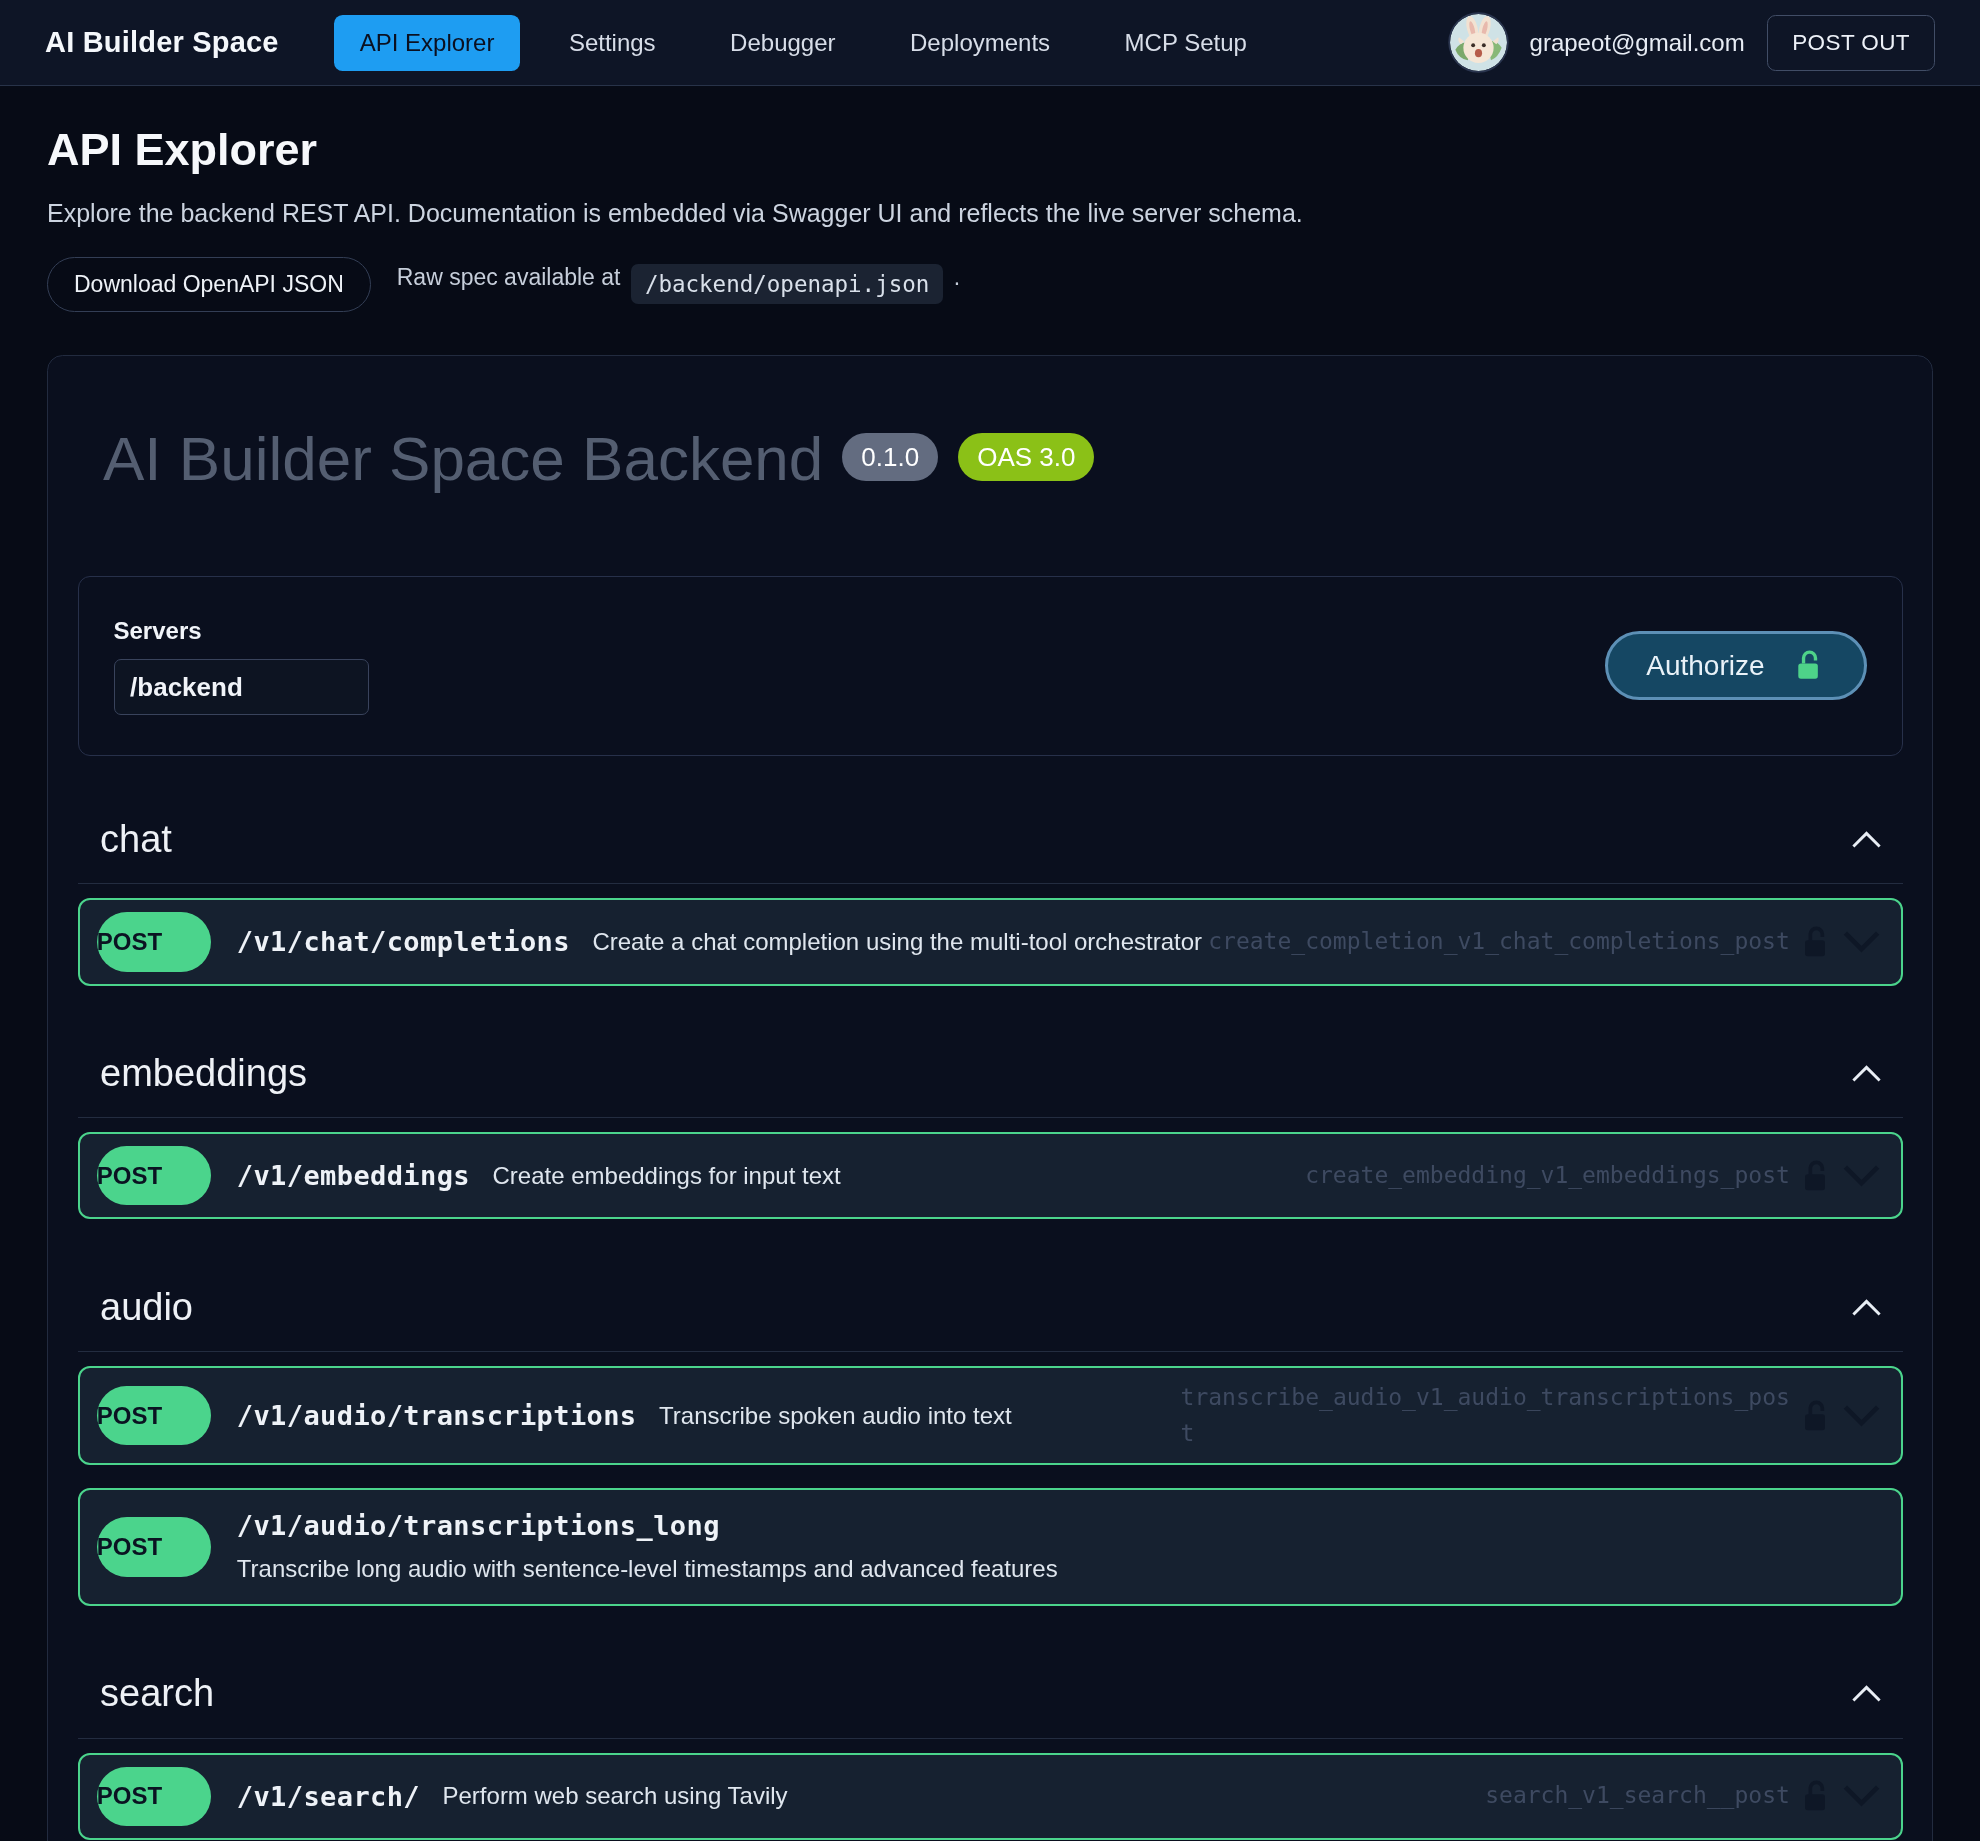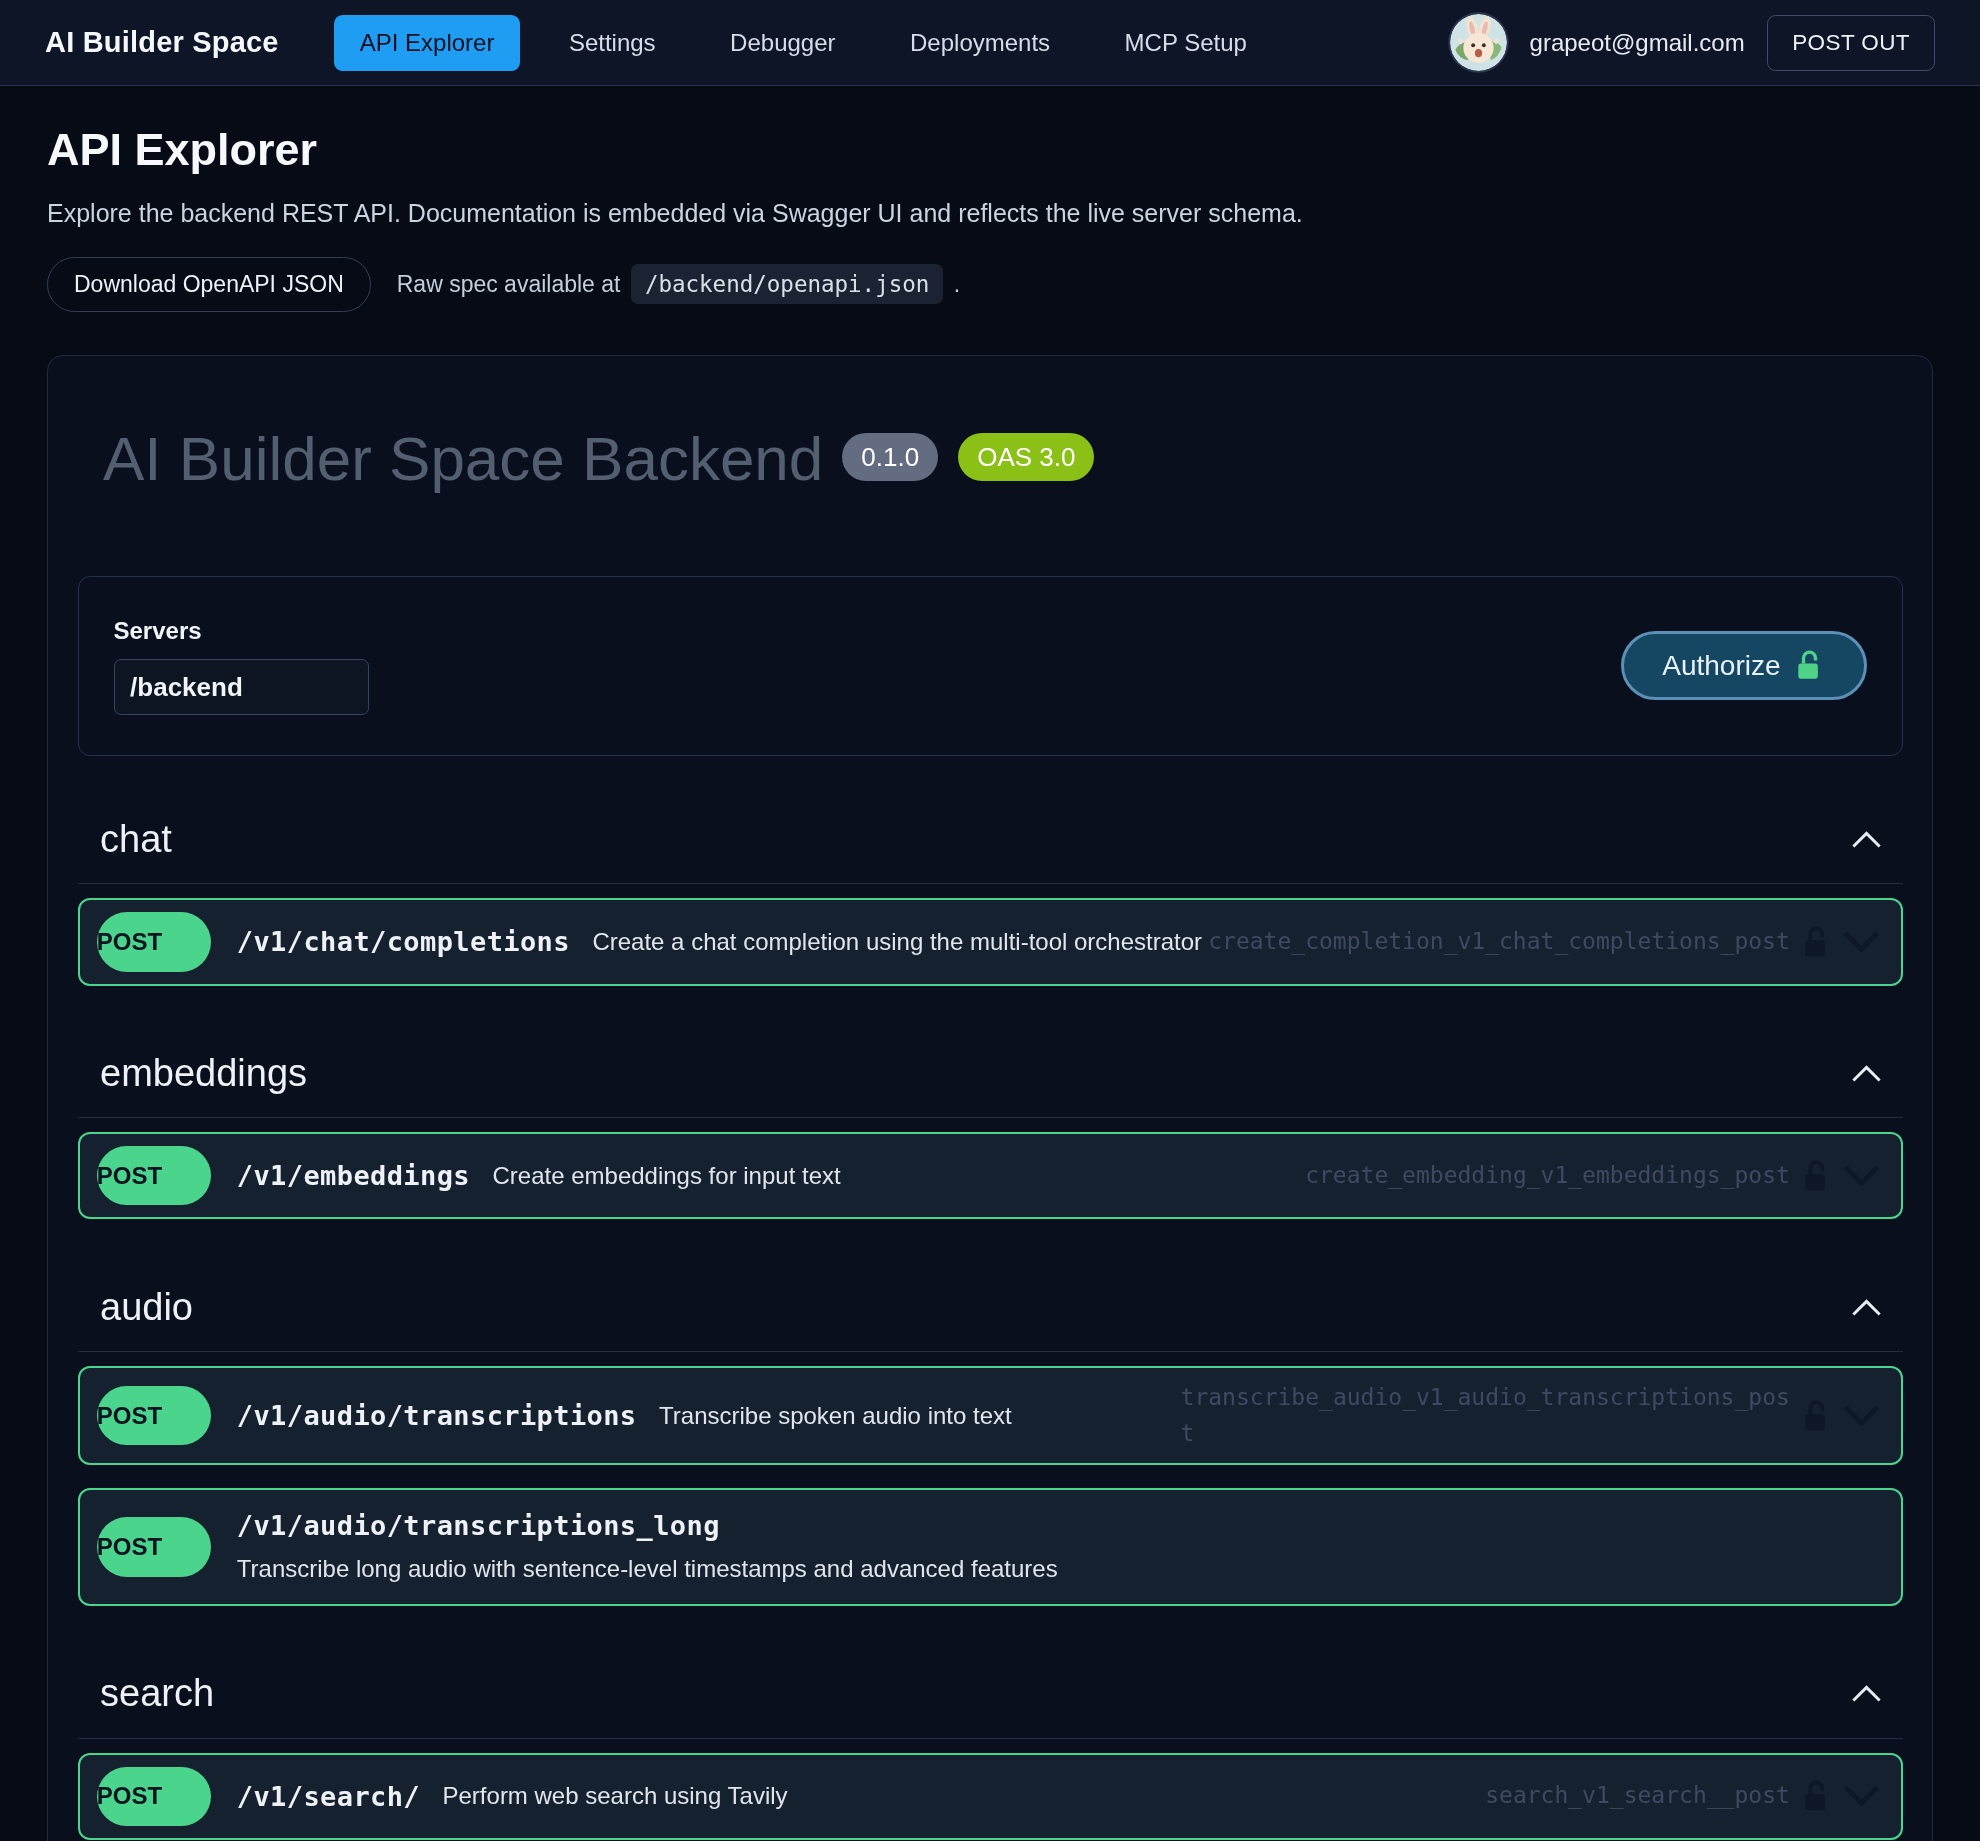--- a/index.html
+++ b/index.html
@@ -38,21 +38,21 @@
 
   
   .main { padding:38px 47px 0; }
   .page-title { font-size:45px; font-weight:bold; color:#f6f8fb; }
   .page-subtitle { margin-top:22.5px; font-size:25px; color:#ccd4e0; }
   .spec-row { margin-top:29px; display:flex; align-items:center; gap:26px; }
   .download-btn {
     background:transparent; border:1.7px solid #333e55; border-radius:864px;
     color:#eef2f7; font-size:23px; padding:13px 26px; cursor:pointer; font-family:inherit;
   }
-  .raw-spec { font-size:23px; color:#c6ceda; display:flex; align-items:center; gap:10.4px; }
+  .raw-spec { font-size:23px; color:#c6ceda; display:flex; align-items:flex-start; gap:10.4px; }
   .spec-chip {
     background:#1b2332; border-radius:7px; padding:7px 14px;
     font-size:22.5px; color:#d9e0ea;
   }
 
   
   .swagger-panel {
     margin-top:43px; border:1.7px solid #222b3f; border-radius:15.6px;
     background:#0a0f1e; padding:69px 26px 121px;
   }
@@ -69,21 +69,21 @@
     padding:40px 35px; display:flex; align-items:center; justify-content:space-between;
   }
   .servers-label { font-size:24px; font-weight:bold; color:#f1f4f9; }
   .server-select {
     margin-top:14px; display:block; width:255px;
     background:#0d1422; color:#f1f4f9; font-weight:bold; font-size:26px;
     border:1.7px solid #39435c; border-radius:7px; padding:12px 15.6px;
     font-family:inherit; appearance:none; -webkit-appearance:none;
   }
   .authorize-btn {
-    display:flex; align-items:center; gap:10px;
+    display:flex; align-items:center; gap:26px;
     background:#154763; border:3.5px solid #5d90b6; border-radius:864px;
     color:#e9f2f8; font-size:28px; padding:14px 38px; cursor:pointer; font-family:inherit;justify-content:center;
   }
 
   
   .sections { margin-top:57px; padding:0 3.5px; }
   .opblock-tag-section { margin-bottom:61px; }
   .tag-header {
     display:flex; align-items:center; justify-content:space-between;
     padding:5.2px 19px 5.2px 22.5px; cursor:pointer;

